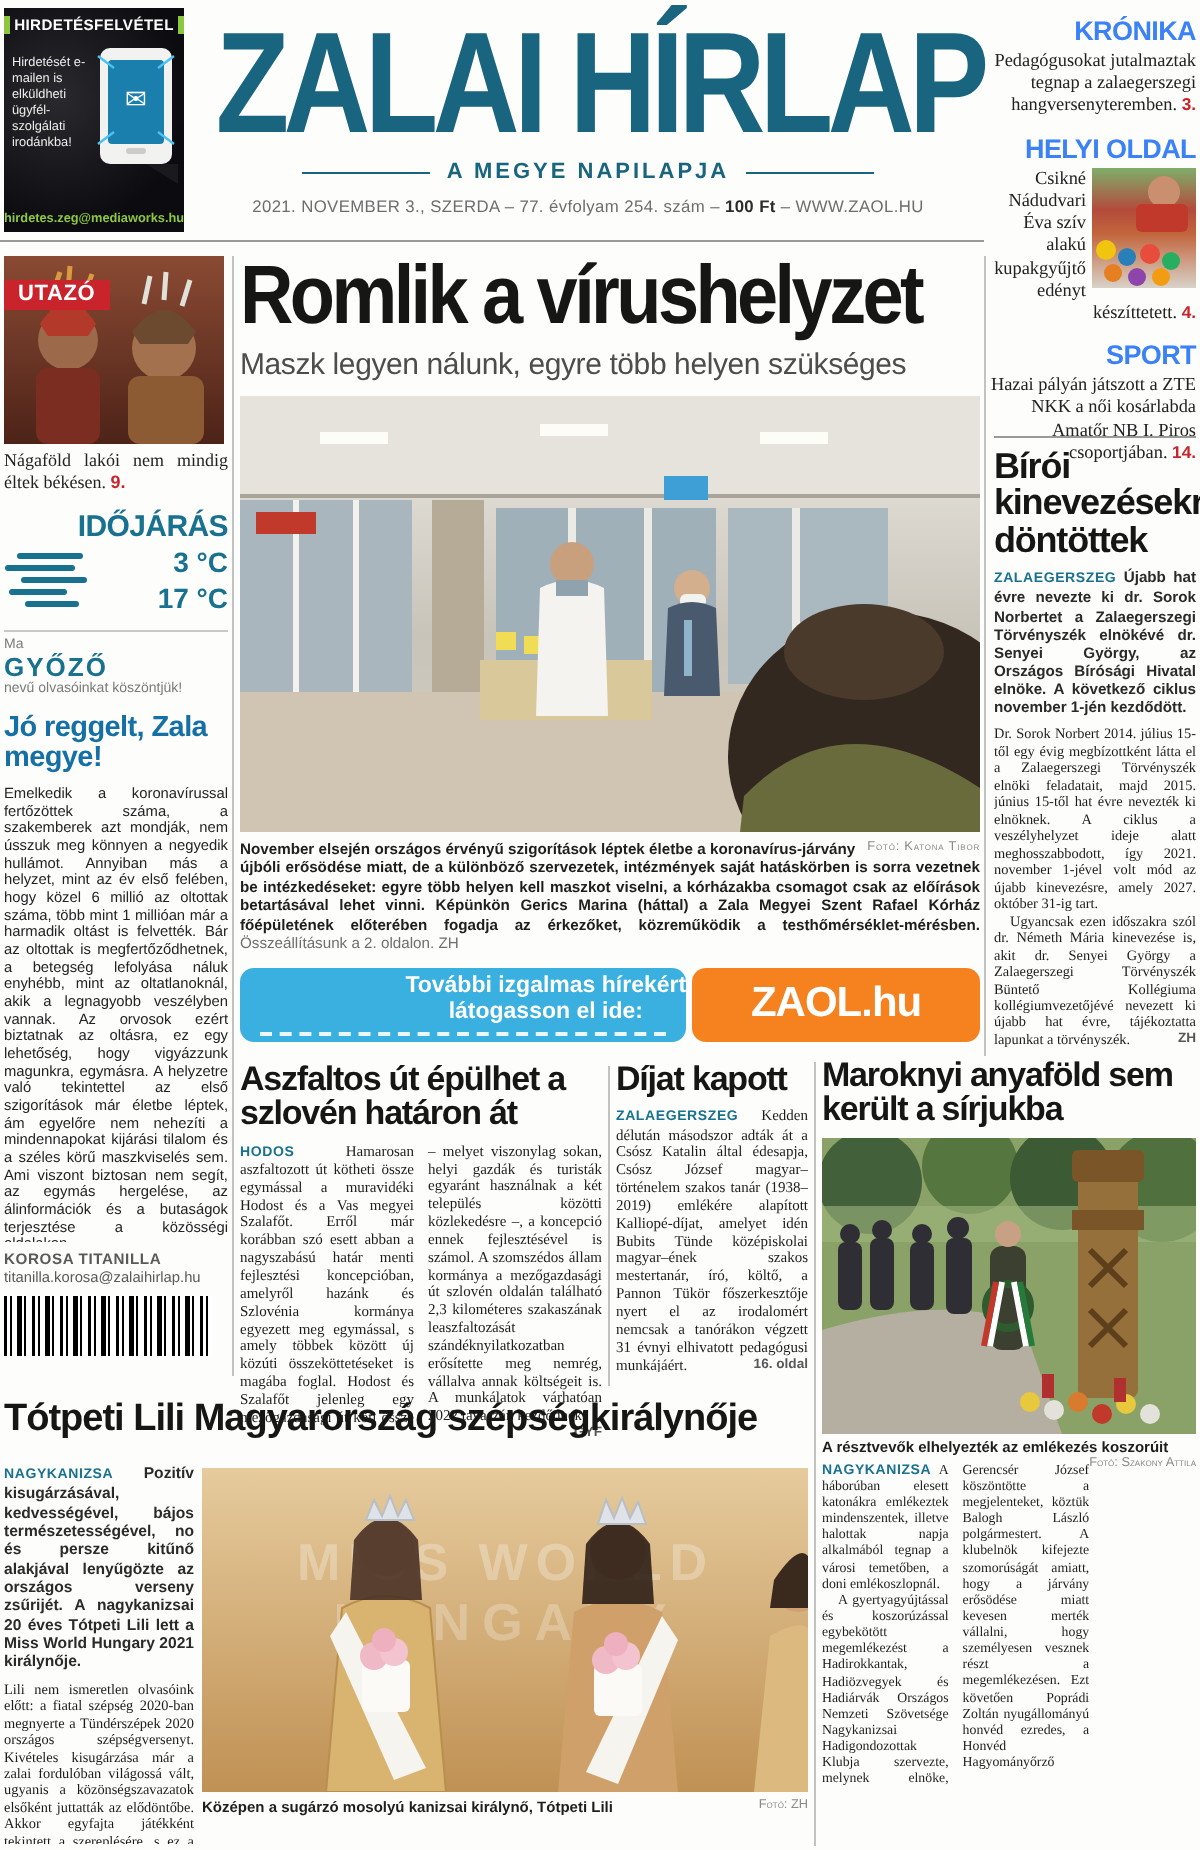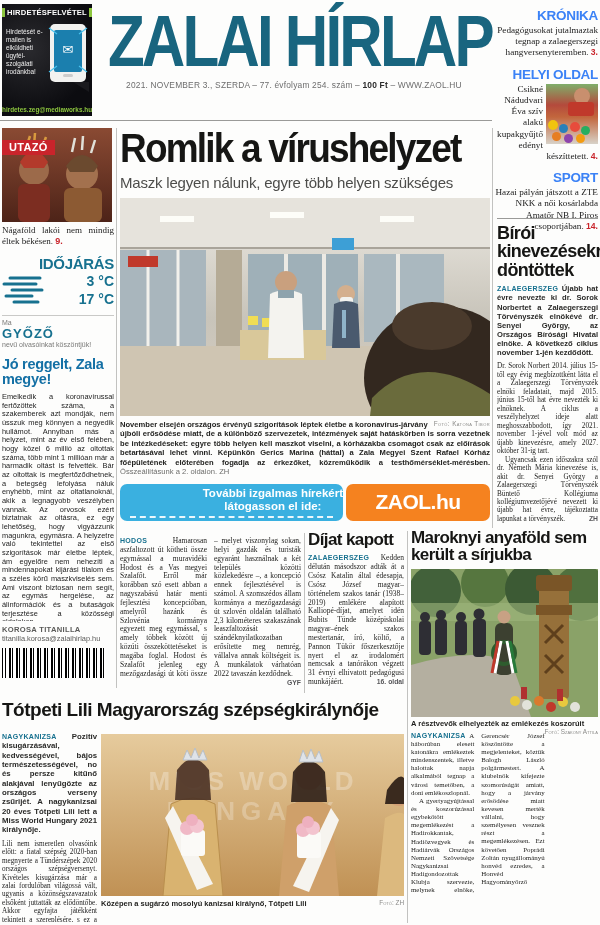--- a/index.html
+++ b/index.html
@@ -139,20 +139,23 @@
     <line x1="12" y1="44" x2="4" y2="50" stroke="#49c3ef" stroke-width="1.2"></line>
     <line x1="34" y1="44" x2="42" y2="50" stroke="#49c3ef" stroke-width="1.2"></line>
     <rect x="18" y="52" width="10" height="3" rx="1.5" fill="#cccccc"></rect>
     <path d="M28 60 L44 70 L44 60 Z" fill="#1a1a1e"></path>
   </svg>
   <div class="ad-mail">hirdetes.zeg@mediaworks.hu</div>
 </div>
 
 <div id="masthead">
   <div class="mast-title">ZALAI HÍRLAP</div>
+  <div class="mast-tagline">
+    <span>A MEGYE NAPILAPJA</span>
+  </div>
   <div class="mast-date">
     <span>2021. NOVEMBER 3., SZERDA – 77. évfolyam 254. szám – </span><b>100 Ft</b><span> – WWW.ZAOL.HU</span>
   </div>
 </div>
 <div id="toprule"></div>
 
 <div id="teasers">
   <div class="tz-sec">KRÓNIKA</div>
   <div class="tz-txt">
     <span>Pedagógusokat jutalmaztak tegnap a zalaegerszegi hangversenyteremben.</span>
@@ -293,20 +296,21 @@
       <span>További izgalmas hírekért
 látogasson el ide:</span>
     </div>
     <div class="banner-orange">
       <span>ZAOL.hu</span>
     </div>
   </div>
 </div>
 
 <div id="art-road">
+  <h2 class="hl2">Aszfaltos út épülhet a szlovén határon át</h2>
   <div class="bt cols2">
     <p><b class="loc">HODOS</b> <span>Hamarosan aszfaltozott út kötheti össze egymással a muravidéki Hodost és a Vas megyei Szalafőt. Erről már korábban szó esett abban a nagyszabású határ menti fejlesztési koncepcióban, amelyről hazánk és Szlovénia kormánya egyezett meg egymással, s amely többek között új közúti összeköttetéseket is magába foglal. Hodost és Szalafőt jelenleg egy mezőgazdasági út köti össze – melyet viszonylag sokan, helyi gazdák és turisták egyaránt használnak a két település közötti közlekedésre –, a koncepció ennek fejlesztésével is számol. A szomszédos állam kormánya a mezőgazdasági út szlovén oldalán található 2,3 kilométeres szakaszának leaszfaltozását szándéknyilatkozatban erősítette meg nemrég, vállalva annak költségeit is. A munkálatok várhatóan 2022 tavaszán kezdődnek.</span> <span class="sig">GYF</span></p>
   </div>
 </div>
 
 <div class="vline" style="left:304px;top:533px;height:160px;"></div>
 
 <div id="art-prize">
   <h2 class="hl2">Díjat kapott</h2>
   <div class="bt">

